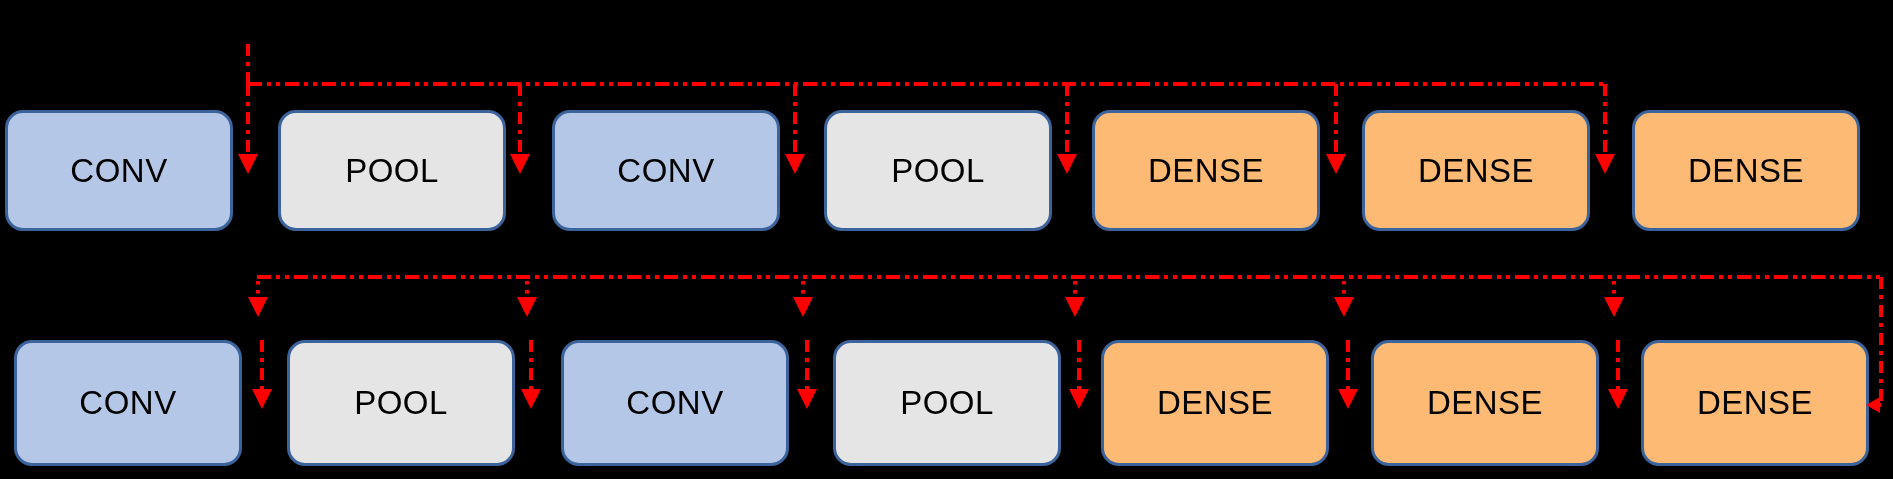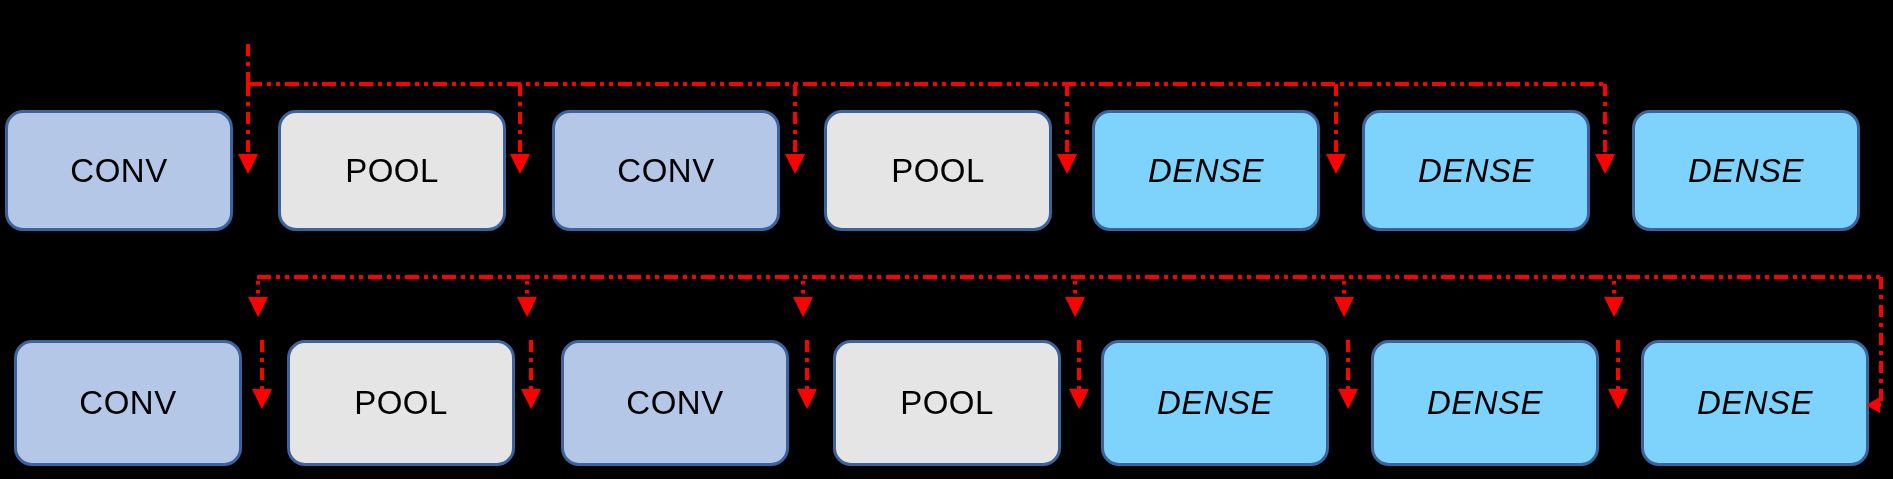--- a/index.html
+++ b/index.html
@@ -16,21 +16,21 @@
     border:3px solid #3b639c;
     border-radius:18px;
     display:flex;align-items:center;justify-content:center;
     font-size:33px;
     letter-spacing:0.5px;
     color:#000;
   }
   .block .lbl{user-select:none;}
   .fill-conv{background:#b4c7e7;}
   .fill-pool{background:#e5e5e5;}
-  .fill-dense{background:#7dd3fc;font-style:italic;}
+  .fill-dense{background:#fdba74;}
   #overlay{position:absolute;left:0;top:0;pointer-events:none;}
 </style>
 </head>
 <body>
 
 <div id="stage">
   <div class="block fill-conv" style="left: 5px; top: 110px; width: 228px; height: 121px;">
       <span class="lbl">CONV</span>
     </div>
     <div class="block fill-pool" style="left: 278px; top: 110px; width: 228px; height: 121px;">

